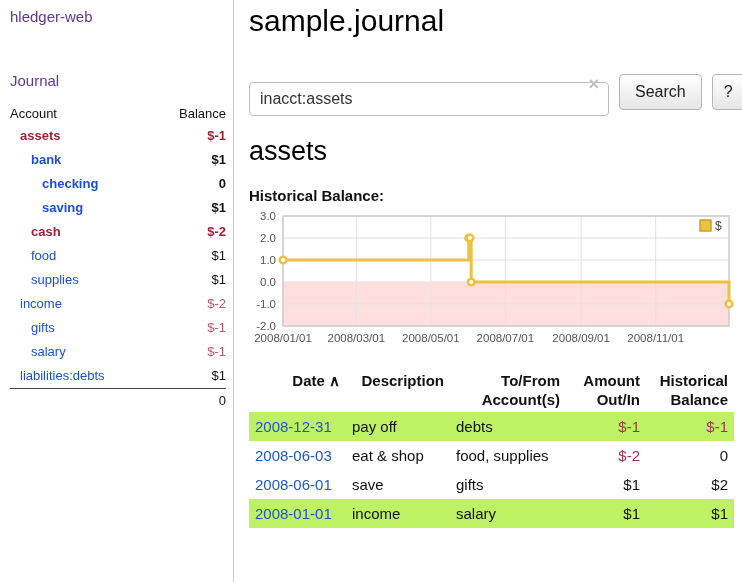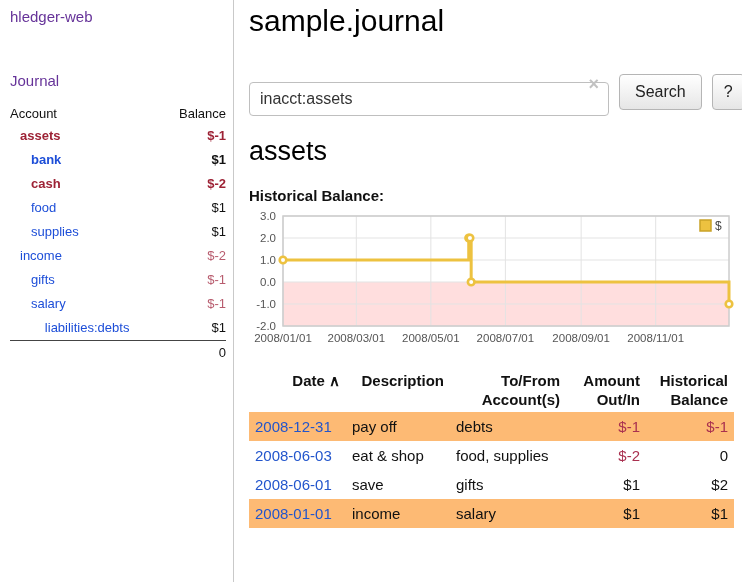--- a/index.html
+++ b/index.html
@@ -47,21 +47,21 @@
   
   table.register { border-collapse:collapse; margin-top:18px; font-size:15px; table-layout:fixed; }
   .register th { text-align:right; vertical-align:top; padding:3px 6px; font-weight:bold; line-height:19px; }
   .register td { padding:5px 6px; vertical-align:top; line-height:19px; }
   .register .num { text-align:right; }
   .register .col0 { width:97px; white-space:nowrap; }
   .register .col1 { width:104px; }
   .register .col2 { width:116px; }
   .register .col3 { width:80px; }
   .register .col4 { width:88px; }
-  tr.shaded { background:#fdba74; }
+  tr.shaded { background:#bef264; }
   .date-link { color:#2255cc; text-decoration:none; cursor:pointer; }
   td.neg { color:#a9304f; }
   .sort { font-weight:bold; }
 </style>
 </head>
 <body>
 
 <div class="layout">
 
   <aside class="sidebar">
@@ -77,20 +77,28 @@
       <tbody>
           <tr>
             <td class="acct c-red b" style="padding-left: 10px;">assets</td>
             <td class="bal c-red b">$-1</td>
           </tr>
           <tr>
             <td class="acct c-purple b" style="padding-left: 21px;">bank</td>
             <td class="bal c-black b">$1</td>
           </tr>
           <tr>
+            <td class="acct c-purple b" style="padding-left: 32px;">checking</td>
+            <td class="bal c-black b">0</td>
+          </tr>
+          <tr>
+            <td class="acct c-purple b" style="padding-left: 32px;">saving</td>
+            <td class="bal c-black b">$1</td>
+          </tr>
+          <tr>
             <td class="acct c-red b" style="padding-left: 21px;">cash</td>
             <td class="bal c-red b">$-2</td>
           </tr>
           <tr>
             <td class="acct c-purple" style="padding-left: 21px;">food</td>
             <td class="bal c-black">$1</td>
           </tr>
           <tr>
             <td class="acct c-purple" style="padding-left: 21px;">supplies</td>
             <td class="bal c-black">$1</td>
@@ -101,21 +109,21 @@
           </tr>
           <tr>
             <td class="acct c-purple" style="padding-left: 21px;">gifts</td>
             <td class="bal c-softred">$-1</td>
           </tr>
           <tr>
             <td class="acct c-purple" style="padding-left: 21px;">salary</td>
             <td class="bal c-softred">$-1</td>
           </tr>
           <tr>
-            <td class="acct c-purple" style="padding-left: 10px; text-align: center;">liabilities:debts</td>
+            <td class="acct c-purple" style="padding-left: 10px;">liabilities:debts</td>
             <td class="bal c-black">$1</td>
           </tr>
         </tbody>
       <tfoot>
         <tr class="total-row">
           <td></td>
           <td class="bal">0</td>
         </tr>
       </tfoot>
     </table>

